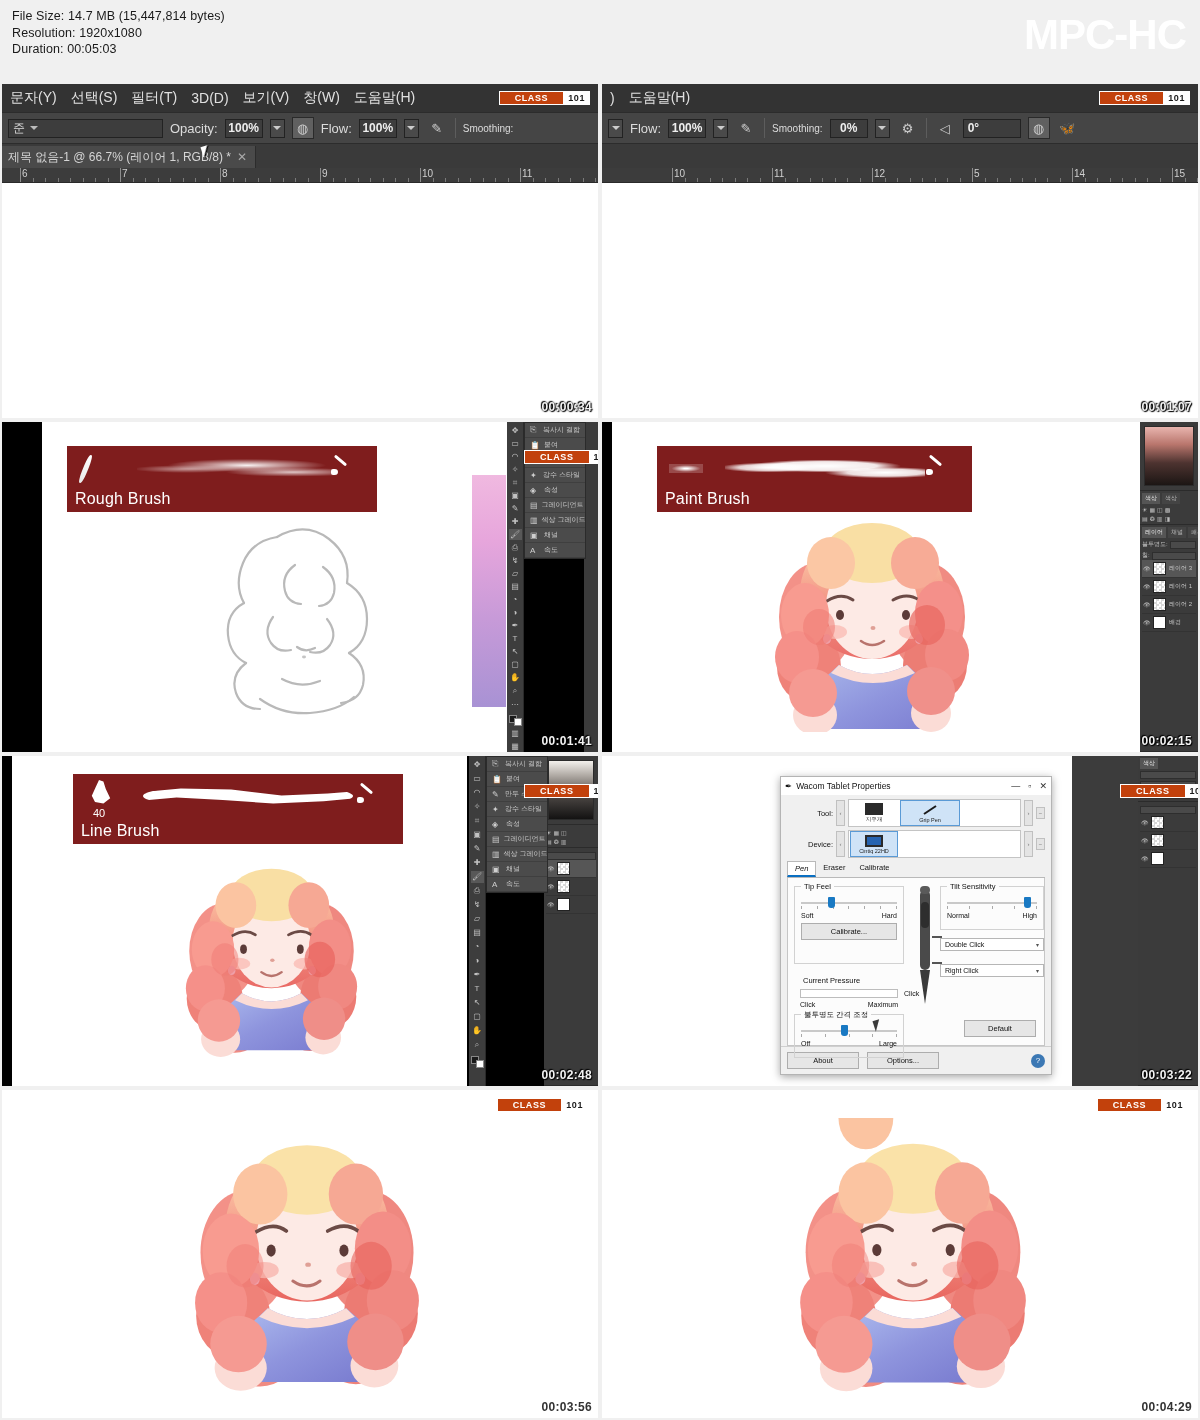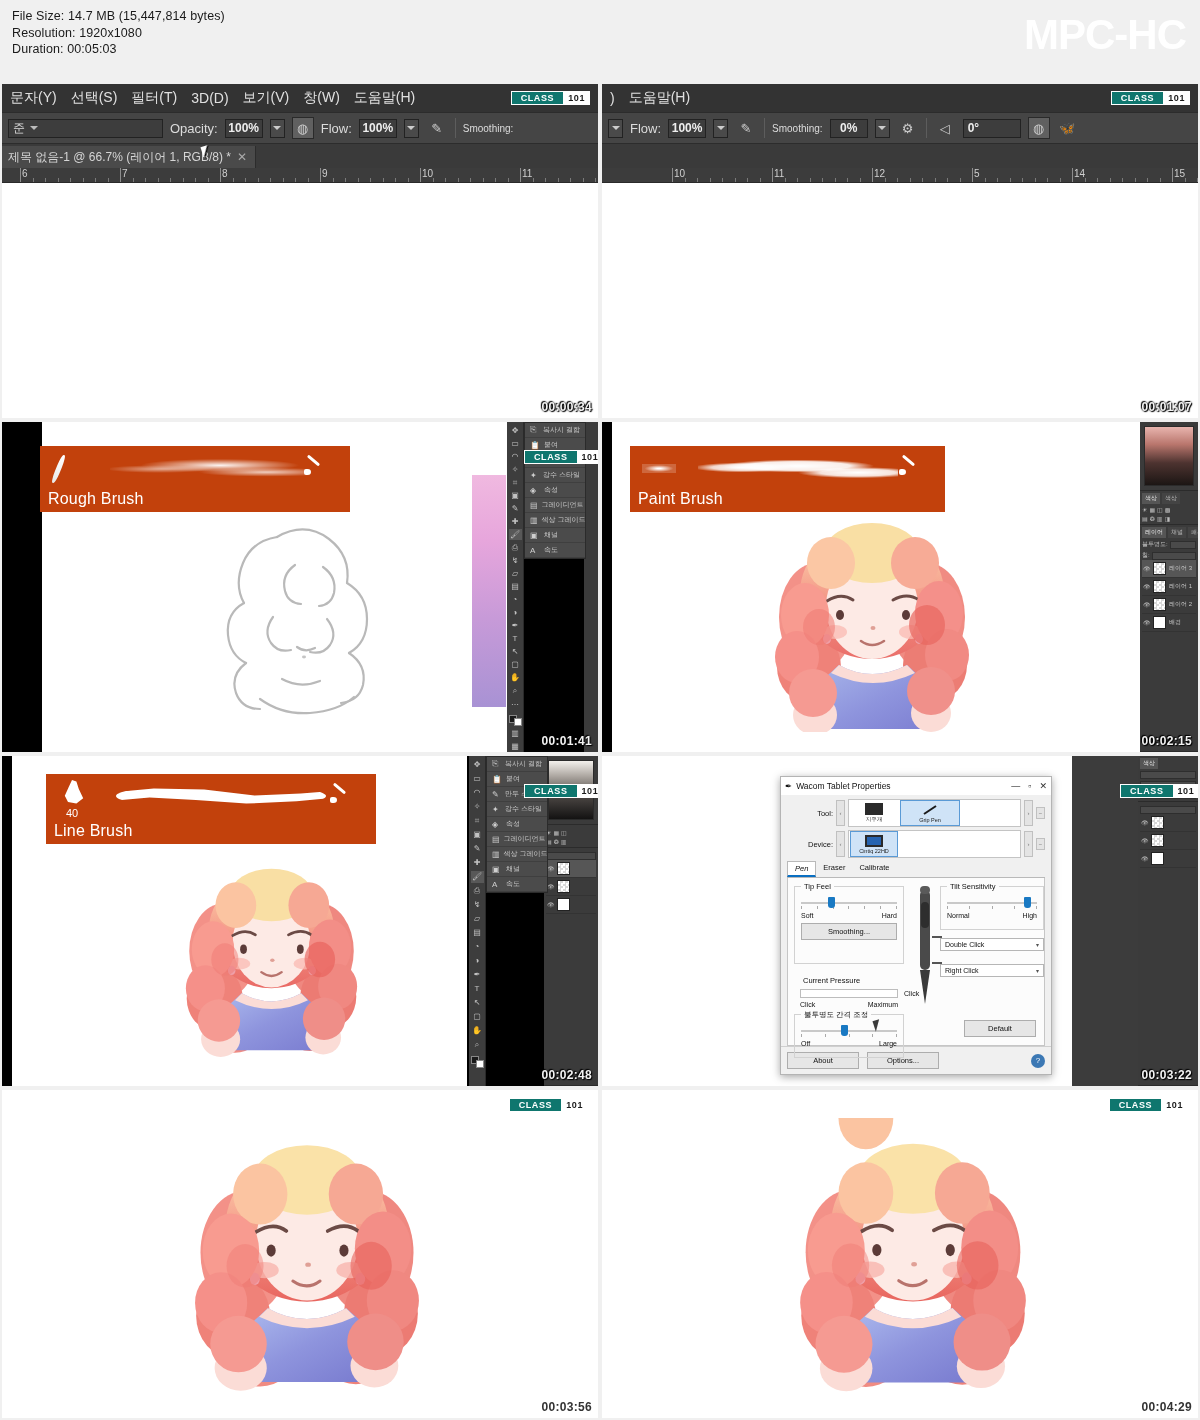--- a/index.html
+++ b/index.html
@@ -53,22 +53,22 @@
     z-index: 40;
   }
 
   
   .class-logo {
     position: absolute; z-index: 45;
     display: flex; align-items: stretch; height: 14px;
     font-size: 9px; font-weight: bold; letter-spacing: .6px;
   }
   .class-logo .c1 {
-    background: #0f766e; color: #fff;
-    padding: 0 9px; display: flex; align-items: center;
+    background: #c2410c; color: #fff;
+    padding: 0 15px; display: flex; align-items: center;
     border: 1px solid #fff; border-right: none;
   }
   .class-logo .c2 {
     background: #fff; color: #1a1a1a;
     padding: 0 4px; display: flex; align-items: center;
     border: 1px solid #fff;
   }
 
   
   .ps-menubar {
@@ -151,22 +151,23 @@
     position: absolute; width: 0; height: 0; z-index: 50;
     border-left: 7px solid #fff;
     border-bottom: 11px solid transparent;
     transform: rotate(-18deg);
     filter: drop-shadow(1px 1px 0 #000);
   }
 
   
   .brush-card {
     position: absolute; z-index: 30;
-    background: #c2410c; color: #fff;
+    background: #7f1d1d; color: #fff;
     padding: 6px 16px 4px 8px;
+    margin-left: 27px;
   }
   .brush-strip { position: relative; height: 36px; }
   .brush-name { font-size: 16px; color: #fff; padding-top: 2px; letter-spacing: .2px; }
   .brush-size { font-size: 11px; color: #fff; line-height: 11px; }
   .stroke-rough {
     position: absolute; left: 62px; top: 4px; width: 200px; height: 26px;
     background:
       radial-gradient(ellipse 110px 9px at 55% 36%, rgba(255,255,255,.95) 0%, rgba(255,255,255,0) 72%),
       radial-gradient(ellipse 90px 6px at 78% 62%, rgba(255,255,255,.75) 0%, rgba(255,255,255,0) 75%),
       radial-gradient(ellipse 70px 5px at 25% 50%, rgba(255,255,255,.55) 0%, rgba(255,255,255,0) 78%);
@@ -1133,21 +1134,21 @@
                     <i></i>
                     <i></i>
                     <i></i>
                   </span>
                 <span class="knob" style="left:28%;"></span>
               </div>
               <div class="ends">
                 <span>Soft</span>
                 <span>Hard</span>
               </div>
-              <div class="wbtn" style="margin-top:4px;">Smoothing...</div>
+              <div class="wbtn" style="margin-top:4px;">Calibrate...</div>
             </div>
 
             <div class="fset" style="left:6px;top:92px;width:110px;height:44px;border:none;">
               <span class="leg" style="position:static;display:block;">Current Pressure</span>
               <div class="wa-bar-empty"></div>
               <div class="ends">
                 <span>Click</span>
                 <span>Maximum</span>
               </div>
             </div>

